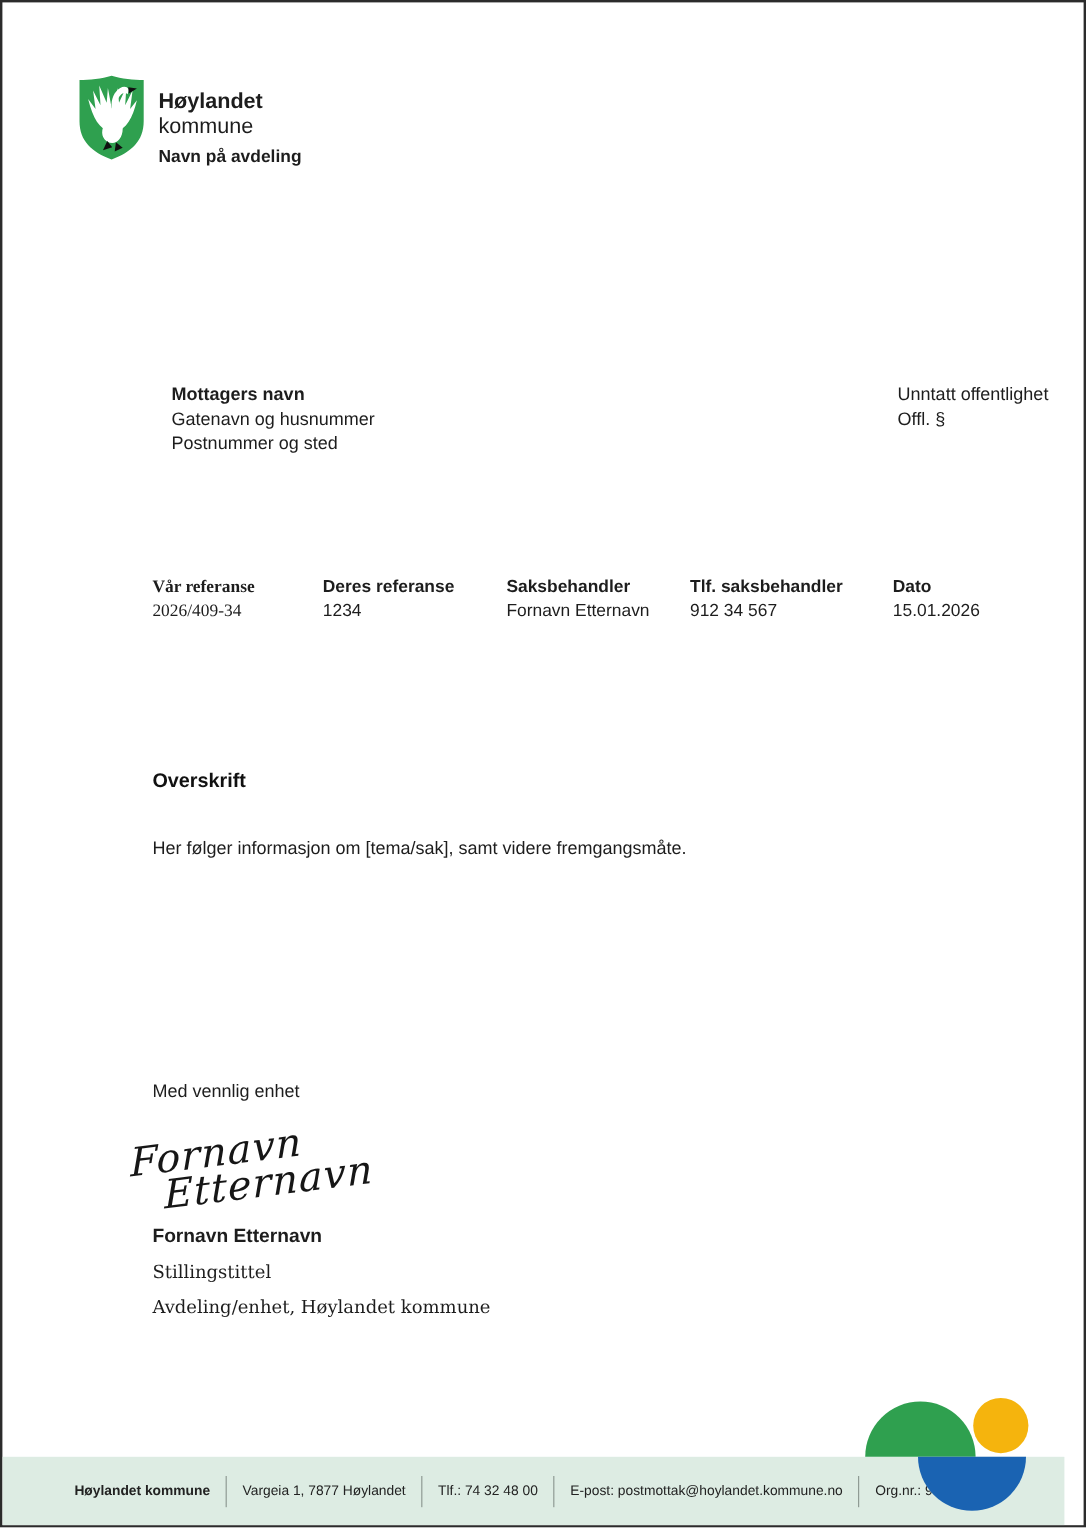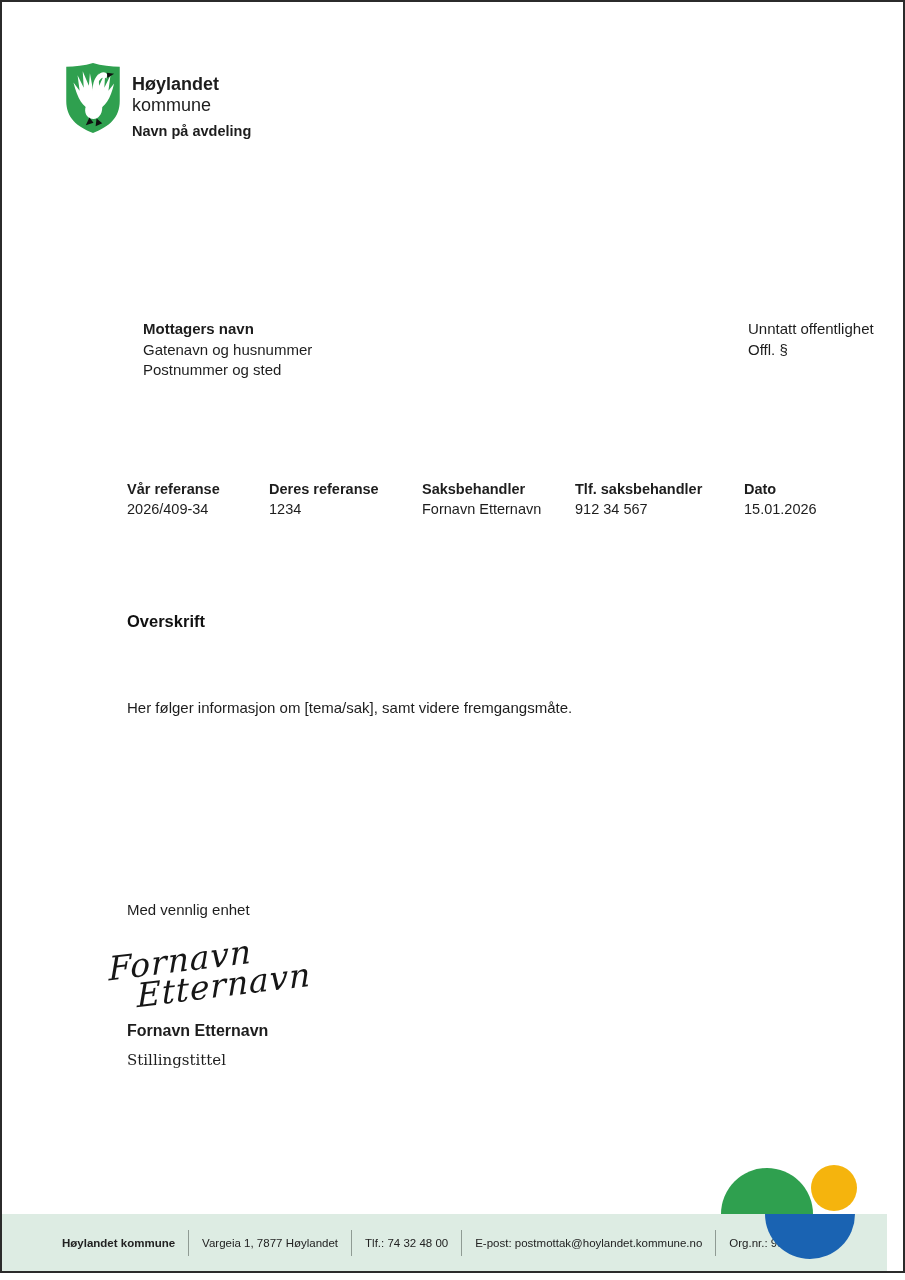--- a/index.html
+++ b/index.html
@@ -23,25 +23,25 @@
   .dept { font-size:14.5px; font-weight:700; margin-top:7px; }
 
   
   .recipient { position:absolute; left:125px; top:317px; font-size:15px; line-height:20.5px;margin-left:16px; }
   .recipient .r-name { font-weight:700; }
   .confidentiality { position:absolute; left:746px; top:317px; font-size:15px; line-height:20.5px; }
 
   
   .refs { position:absolute; left:125px; top:477px; display:flex; font-size:14.5px; }
   .ref-col { line-height:20px; }
-  .ref-c0 { width:142px; } .ref-c1 { width:153px; } .ref-c2 { width:153px; } .ref-c3 { width:169px; }
+  .ref-c0 { width:142px;font-family:Liberation Serif, serif; } .ref-c1 { width:153px; } .ref-c2 { width:153px; } .ref-c3 { width:169px; }
   .ref-label { font-weight:700; }
 
   
-  .heading { position:absolute; left:125px; top:610px; margin:0; font-size:16.5px; font-weight:700; color:#111; }
+  .heading { position:absolute; left:125px; top:640px; margin:0; font-size:16.5px; font-weight:700; color:#111; }
   .para { position:absolute; left:125px; margin:0; font-size:15px; line-height:20px; white-space:nowrap; }
   .p1 { top:653px; }
   .p2 { top:696px; }
 
   
   .salutation { position:absolute; left:125px; top:899px; font-size:15px; }
   .sig {
     position:absolute; left:106px; top:938px;
     transform:rotate(-7deg) skewX(-6deg);
     font-family:"DejaVu Serif", "Liberation Serif", serif;
@@ -141,20 +141,21 @@
   <div class="salutation">Med vennlig enhet</div>
 
   <div class="sig">
     <div class="l1">Fornavn</div>
     <div class="l2">Etternavn</div>
   </div>
 
   <div class="signer">
     <div class="signer-name">Fornavn Etternavn</div>
     <div class="signer-title">Stillingstittel</div>
+    <div class="signer-dept">Avdeling/enhet, Høylandet kommune</div>
   </div>
 
   <div class="deco-green"></div>
   <div class="deco-yellow"></div>
   <div class="deco-blue"></div>
 
   <footer class="footer">
     <span class="f-org">Høylandet kommune</span>
     <span class="fsep"></span>
     <span>Vargeia 1, 7877 Høylandet</span>

